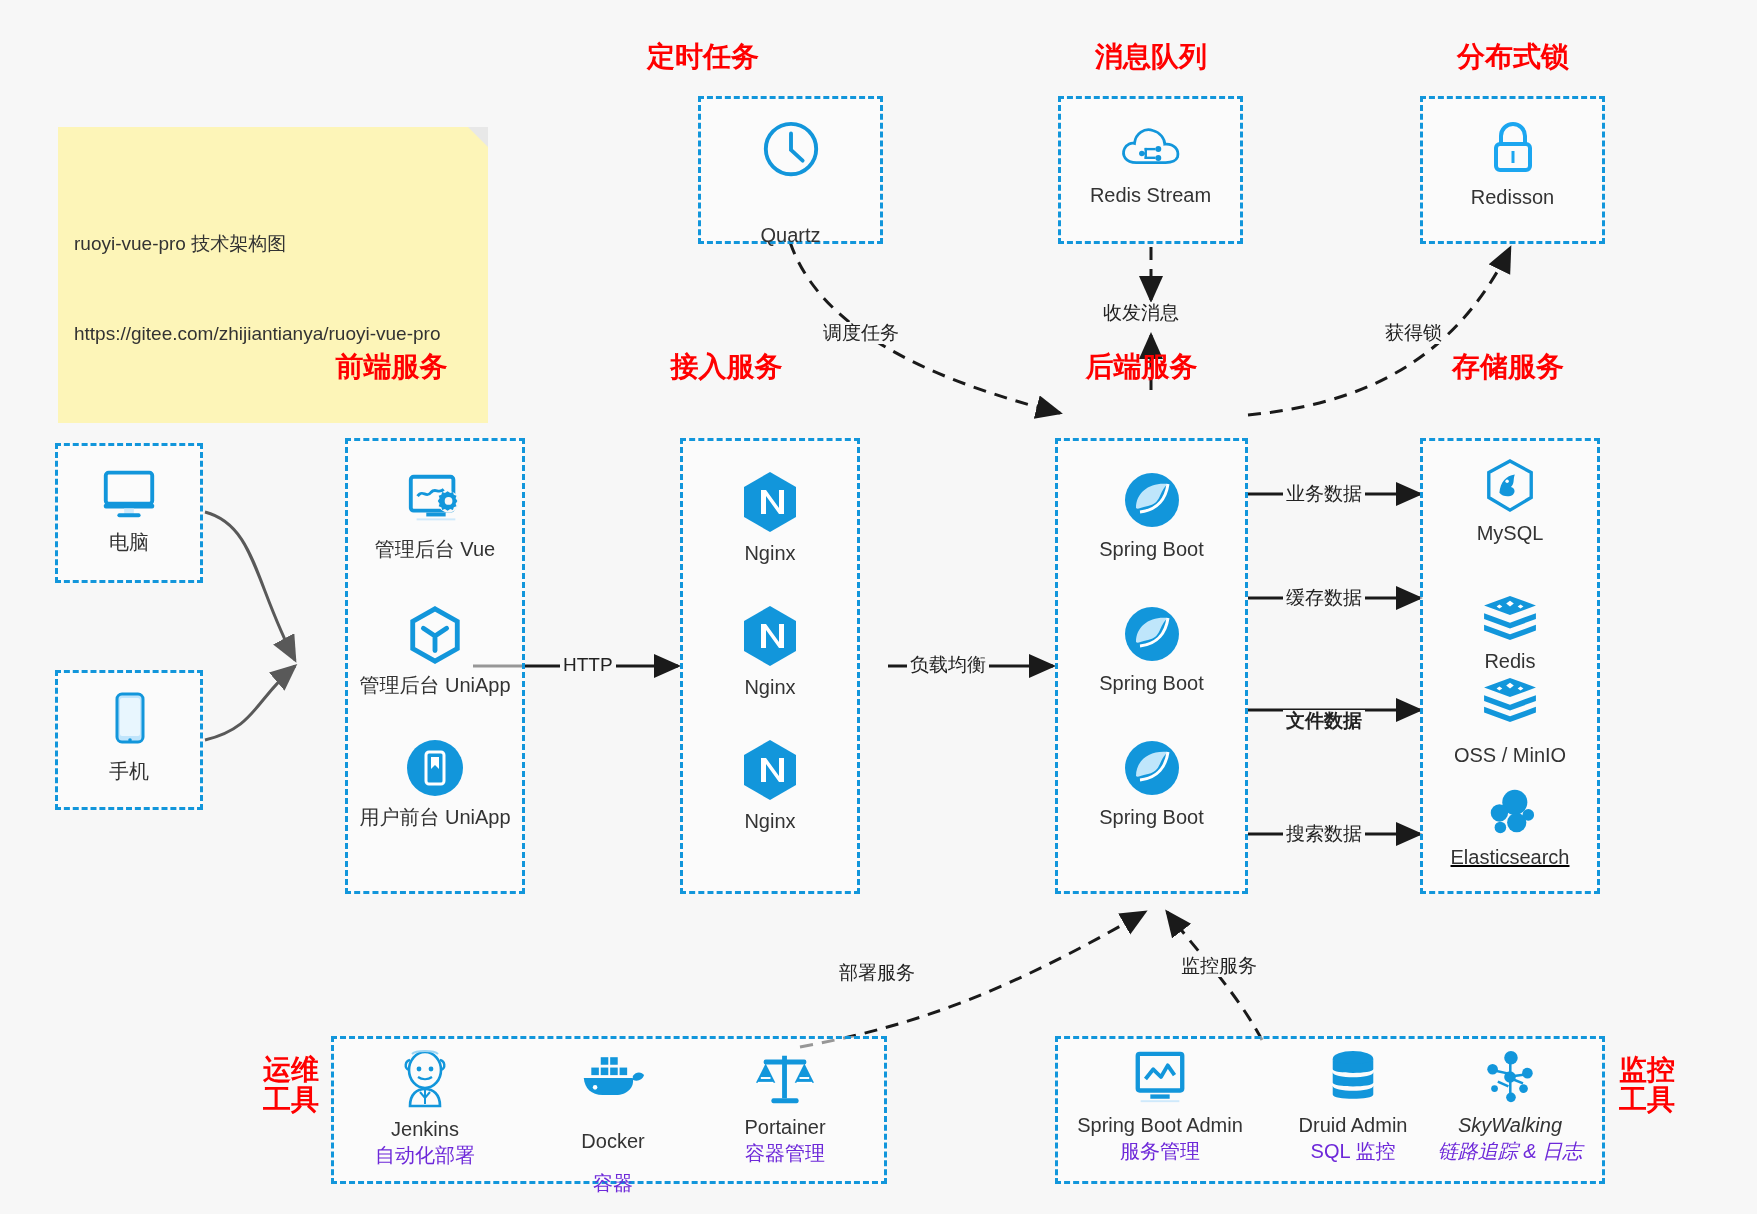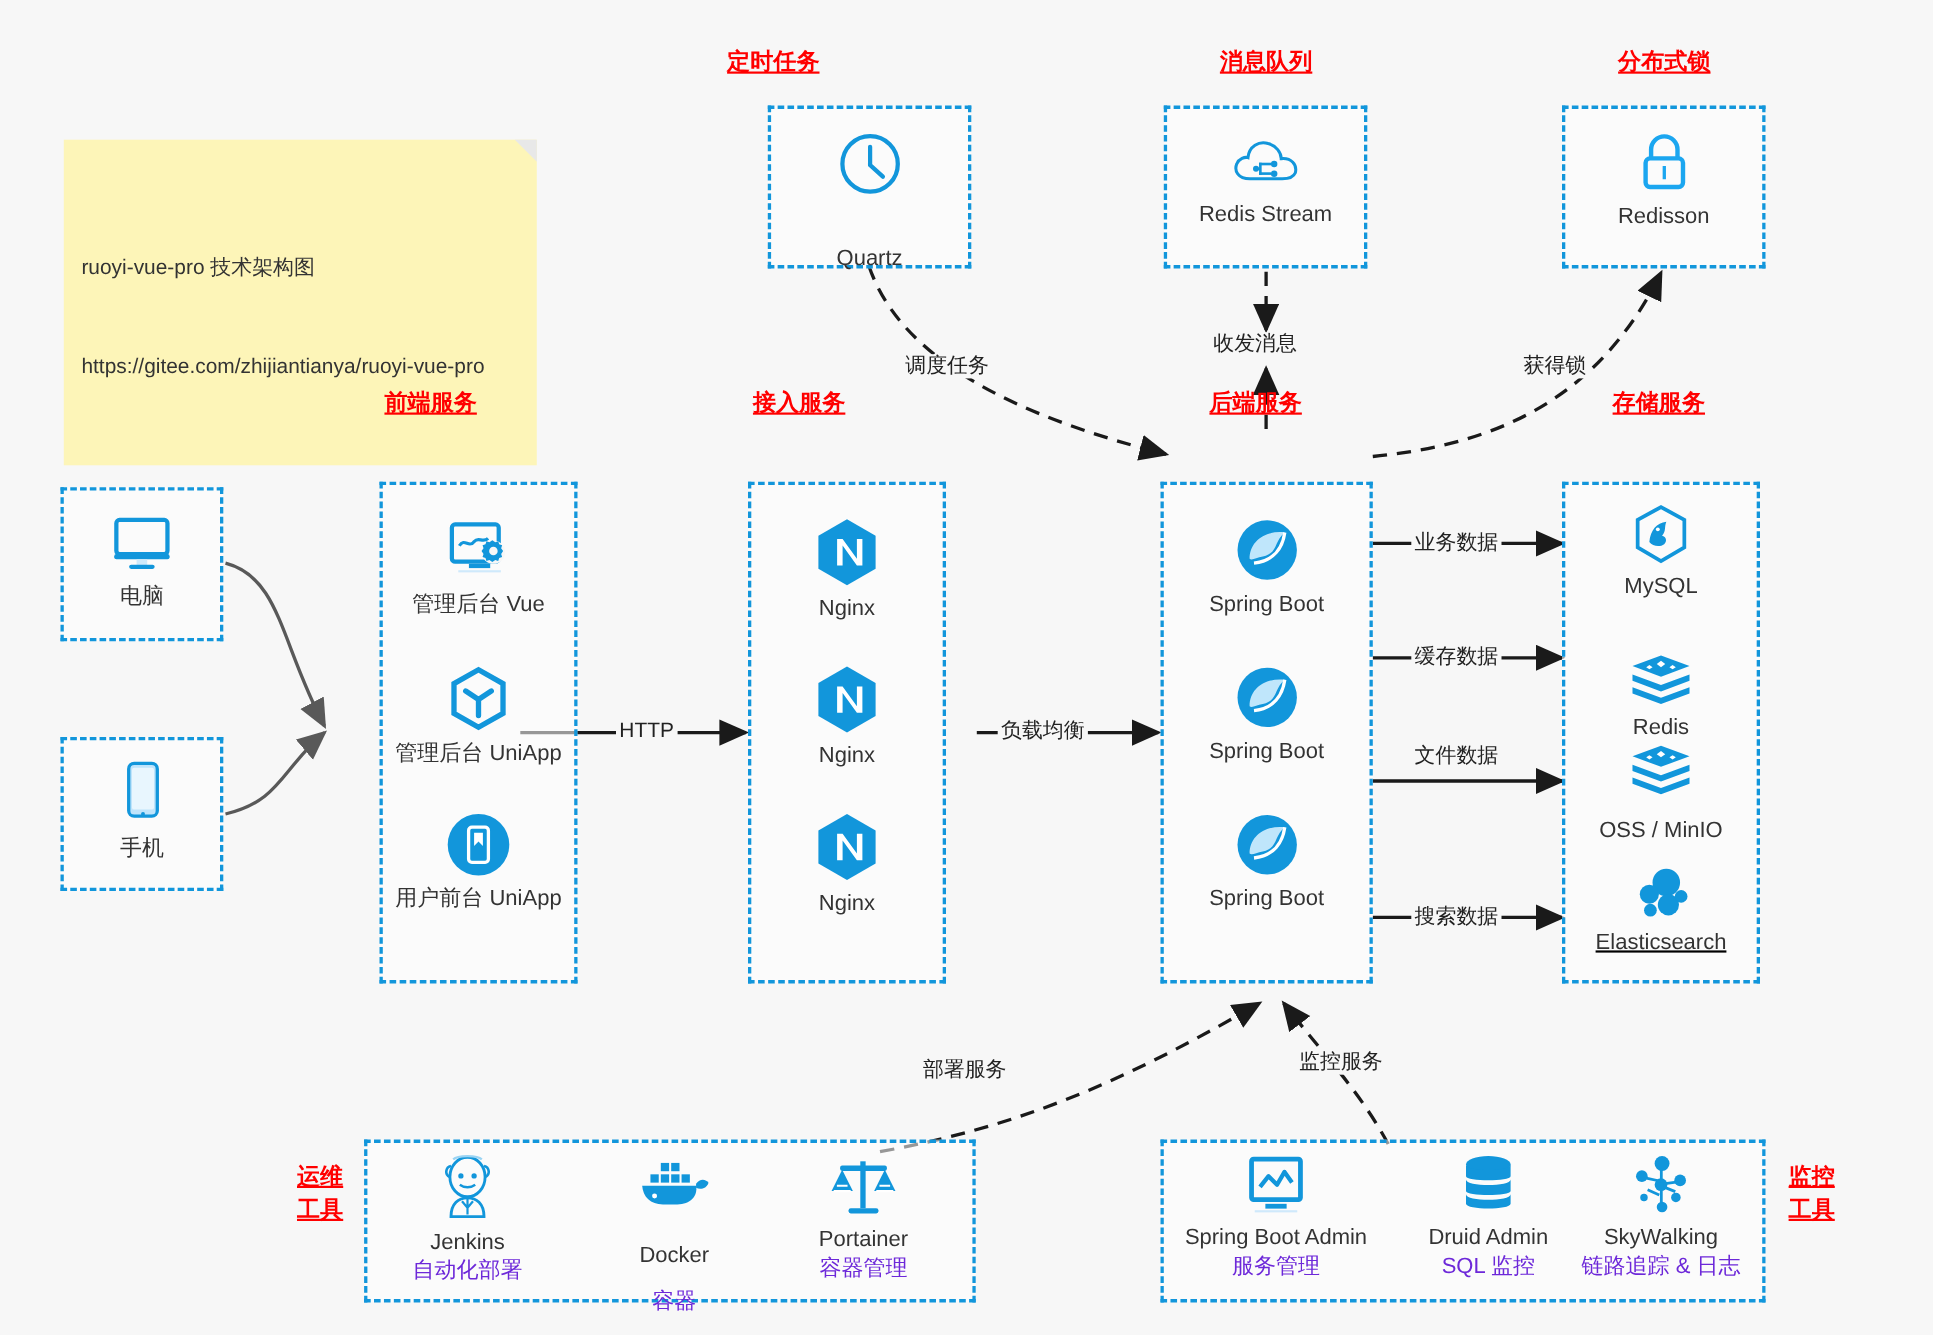--- a/index.html
+++ b/index.html
@@ -36,25 +36,24 @@
   .gbox {
     position: absolute;
     border: 3px dashed #1296db;
     background: rgba(255,255,255,0.55);
     box-sizing: border-box;
   }
   .gtitle {
     position: absolute;
     color: #ff0000;
     font-weight: bold;
-    font-size: 21px;
+    font-size: 28px;
     text-align: center;
     white-space: pre;
     line-height: 30px;
-    text-decoration: underline;
   }
   
   .node {
     position: absolute;
     display: flex;
     flex-direction: column;
     align-items: center;
     justify-content: flex-start;
     text-align: center;
   }
@@ -409,21 +408,21 @@
         <ellipse cx="29" cy="11" rx="21" ry="8"></ellipse>
         <path d="M8 11 L8 22 C8 27 50 27 50 22 L50 11 C50 18 8 18 8 11 Z"></path>
         <path d="M8 25 L8 36 C8 41 50 41 50 36 L50 25 C50 32 8 32 8 25 Z"></path>
         <path d="M8 39 L8 48 C8 54 50 54 50 48 L50 39 C50 46 8 46 8 39 Z"></path>
       </g>
     </svg>
     <div class="lbl">Druid Admin</div>
     <div class="sub">SQL 监控</div>
   </div>
 
-  <div class="node" style="left:1420px; top:1048px; width:180px;">
+  <div class="node" style="left:1420px; top:1048px; width:180px;font-style:italic;">
     <svg class="ico" width="58" height="58" viewBox="0 0 60 60">
       <g fill="#1296db">
         <circle cx="30" cy="30" r="6"></circle>
         <circle cx="31" cy="10" r="7"></circle>
         <circle cx="12" cy="22" r="5.5"></circle>
         <circle cx="48" cy="26" r="5.5"></circle>
         <circle cx="44" cy="42" r="4.5"></circle>
         <circle cx="31" cy="51" r="5"></circle>
         <circle cx="14" cy="42" r="3.5"></circle>
         <rect x="29" y="14" width="2.6" height="14"></rect>
@@ -438,18 +437,18 @@
     <div class="sub">链路追踪 &amp; 日志</div>
   </div>
 
   <div class="elabel" style="left:560px; top:654px;">HTTP</div>
   <div class="elabel" style="left:907px; top:654px;">负载均衡</div>
   <div class="elabel" style="left:820px; top:322px;">调度任务</div>
   <div class="elabel" style="left:1100px; top:302px;">收发消息</div>
   <div class="elabel" style="left:1382px; top:322px;">获得锁</div>
   <div class="elabel" style="left:1283px; top:483px;">业务数据</div>
   <div class="elabel" style="left:1283px; top:587px;">缓存数据</div>
-  <div class="elabel" style="left:1283px; top:677px;">文件数据</div>
+  <div class="elabel" style="left:1283px; top:710px;font-weight:bold;">文件数据</div>
   <div class="elabel" style="left:1283px; top:823px;">搜索数据</div>
   <div class="elabel" style="left:836px; top:962px;">部署服务</div>
   <div class="elabel" style="left:1178px; top:955px;">监控服务</div>
 
 </div>
 
 </body></html>

